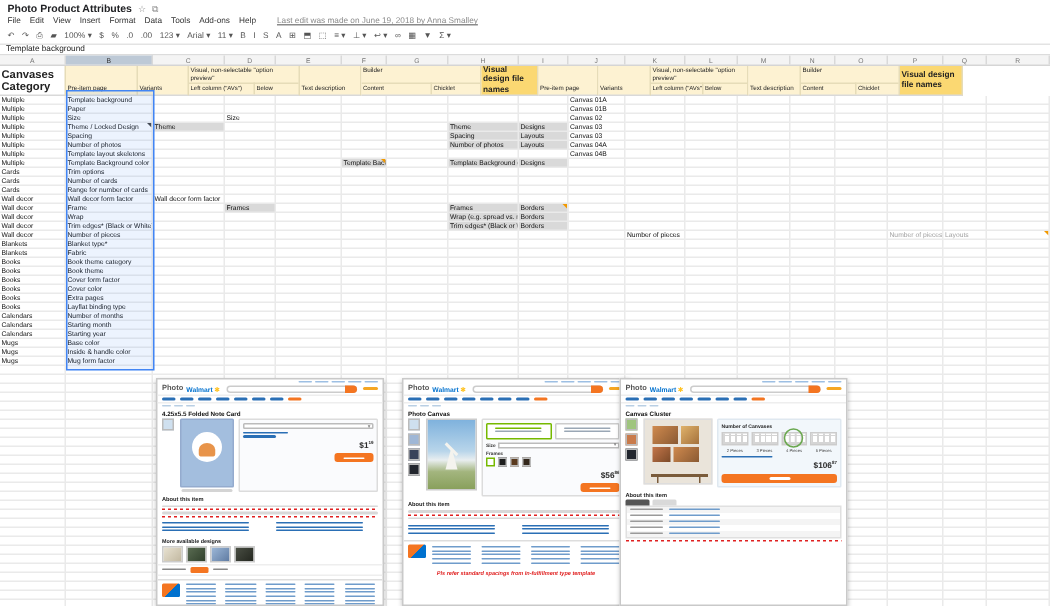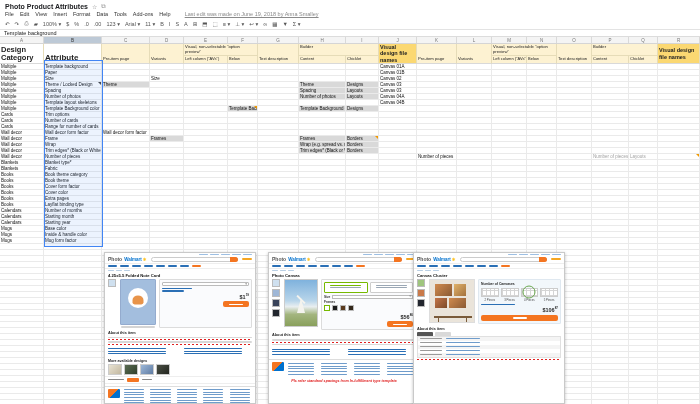--- a/index.html
+++ b/index.html
@@ -242,22 +242,21 @@
       <div class="colletter" style="width: 35px;">L</div>
       <div class="colletter" style="width: 35px;">M</div>
       <div class="colletter" style="width: 30px;">N</div>
       <div class="colletter" style="width: 35px;">O</div>
       <div class="colletter" style="width: 37px;">P</div>
       <div class="colletter" style="width: 29px;">Q</div>
       <div class="colletter" style="width: 42px;">R</div>
     </div>
 
   <div class="sheet-header">
-    <div class="hcell white pc" style="width:44px">Design Category</div>
-    <div class="hcell white attr-h" style="width:58px">Attribute</div>
+    <div class="hcell white pc" style="width:44px">Canvases Category</div>
     <div class="hcell" style="width:48px">Pre-item page</div>
     <div class="hcell" style="width:34px">Variants</div>
     <div class="hcell hgroup" style="width:74px">
       <div class="gtitle">Visual, non-selectable "option preview"</div>
       <div class="gsubs">
         <div class="gsub" style="width:44px">Left column ("AVs")</div>
         <div class="gsub" style="width:30px">Below</div>
       </div>
     </div>
     <div class="hcell" style="width:41px">Text description</div>

